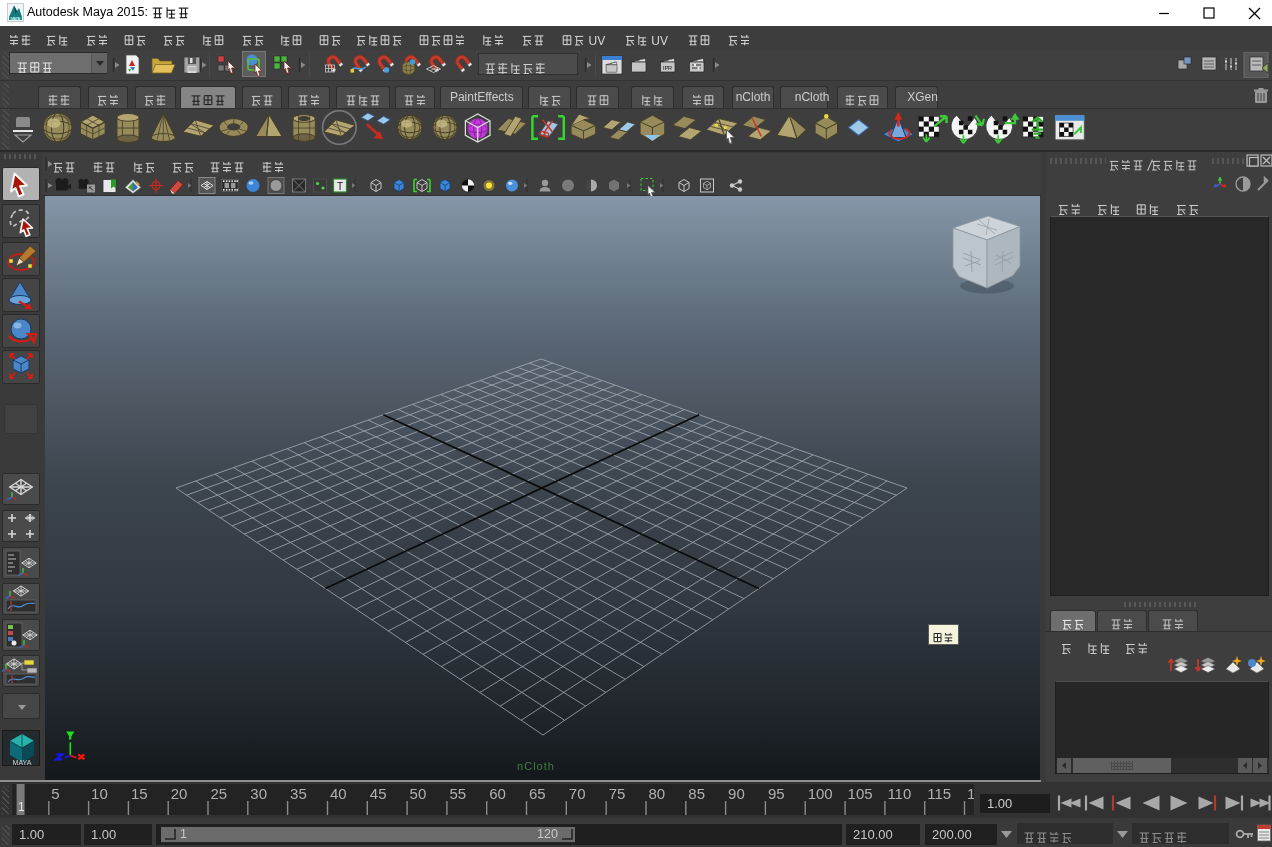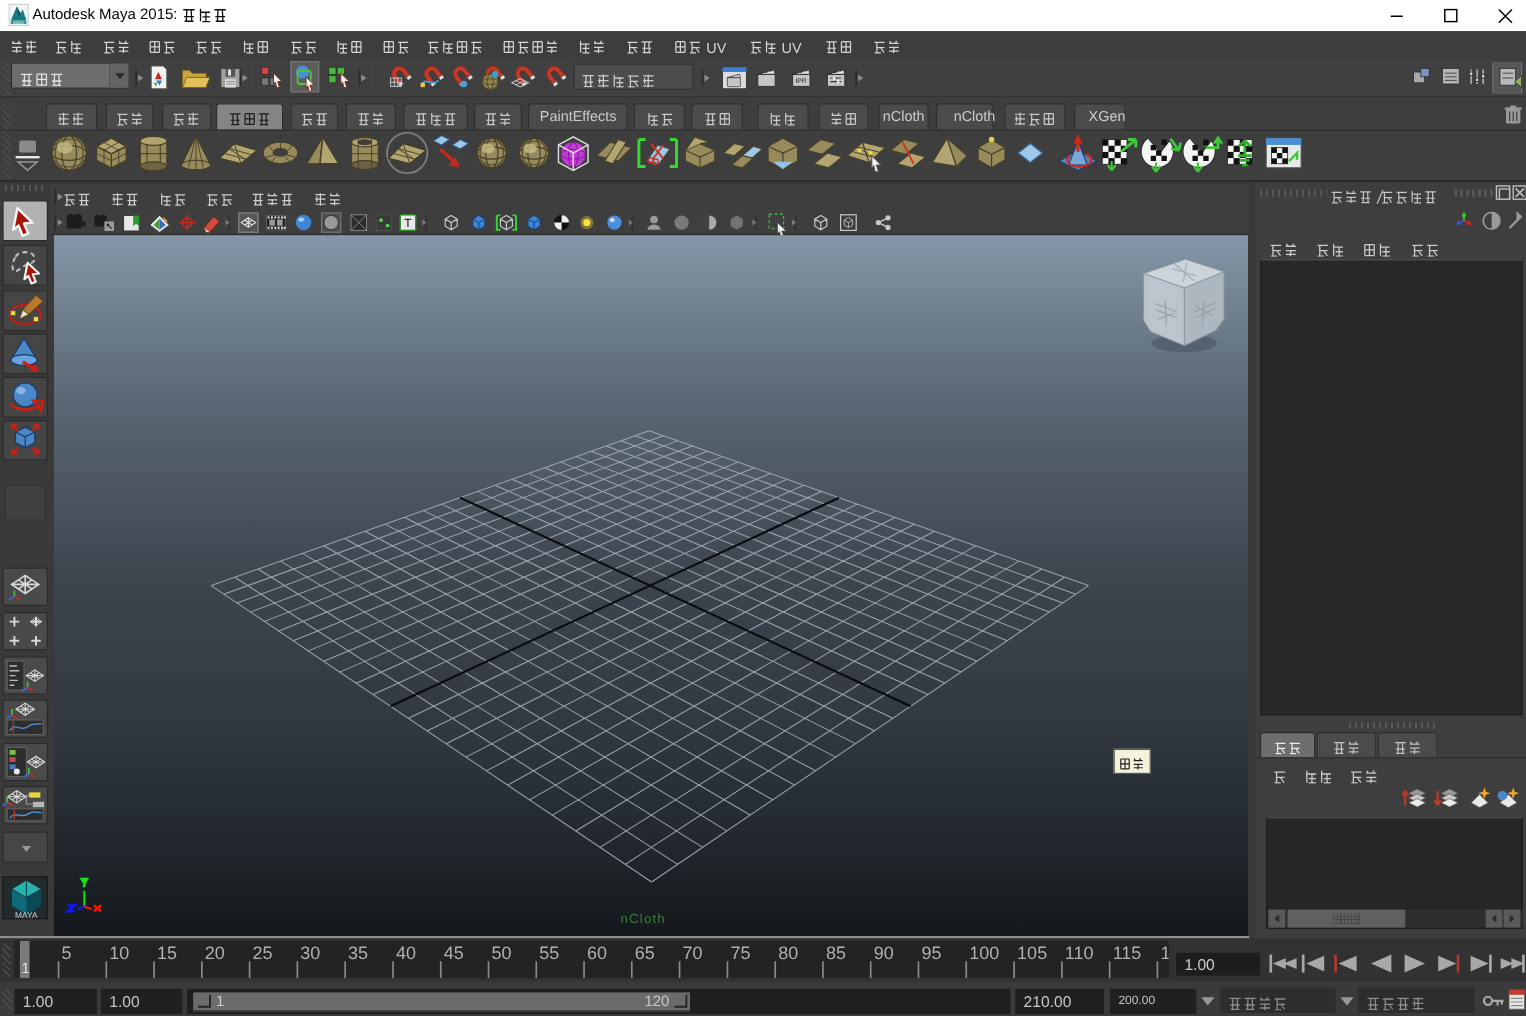--- a/index.html
+++ b/index.html
@@ -1750,21 +1750,21 @@
     <div class="abs" style="left:161px;top:9px;width:414px;height:16px;background:#6b6b6b;border-bottom:1px solid #2a2a2a"></div>
     <svg class="abs" style="left:164px;top:10px" width="14" height="14">
       <path d="M11 1 L11 11 L1 11" fill="none" stroke="#252525" stroke-width="1.6"></path>
     </svg>
     <svg class="abs" style="left:561px;top:10px" width="14" height="14">
       <path d="M11 1 L11 11 L1 11" fill="none" stroke="#252525" stroke-width="1.6"></path>
     </svg>
     <div class="abs" style="left:180px;top:9px;font-size:12.5px;color:#c9c9c9">1</div>
     <div class="abs" style="left:537px;top:9px;font-size:12.5px;color:#c9c9c9">120</div>
     <div class="abs" style="left:846px;top:6px;width:74px;height:21px;background:#202020;color:#c6c6c6;font-size:13px;padding-left:7px;line-height:21px">210.00</div>
-    <div class="abs" style="left:925px;top:6px;width:72px;height:21px;background:#202020;color:#c6c6c6;font-size:10px;padding-left:7px;line-height:21px">200.00</div>
+    <div class="abs" style="left:925px;top:6px;width:72px;height:21px;background:#202020;color:#c6c6c6;font-size:13px;padding-left:7px;line-height:21px">200.00</div>
     <svg class="abs" style="left:999px;top:11px" width="16" height="10">
       <path d="M2 2 L13 2 L7.5 9 Z" fill="#999"></path>
     </svg>
     <div class="abs" style="left:1017px;top:5px;width:96px;height:21px;background:#2d2d2d;padding:4px 0 0 6px"><svg width="50" height="12.5" viewBox="0 0 50 12.5" style="vertical-align:middle;position:relative;top:0px">
         <line x1="1.6" y1="2.0" x2="10.9" y2="2.0" stroke="#8e8e8e" stroke-width="1.06"></line>
         <line x1="4.5" y1="2.0" x2="4.0" y2="11.2" stroke="#8e8e8e" stroke-width="1.06"></line>
         <line x1="8.0" y1="2.0" x2="8.4" y2="11.2" stroke="#8e8e8e" stroke-width="1.06"></line>
         <line x1="2.3" y1="7.5" x2="10.2" y2="7.5" stroke="#8e8e8e" stroke-width="1.06"></line>
         <line x1="2.7" y1="11.2" x2="9.8" y2="11.2" stroke="#8e8e8e" stroke-width="1.06"></line>
         <line x1="14.1" y1="2.0" x2="23.4" y2="2.0" stroke="#8e8e8e" stroke-width="1.06"></line>

